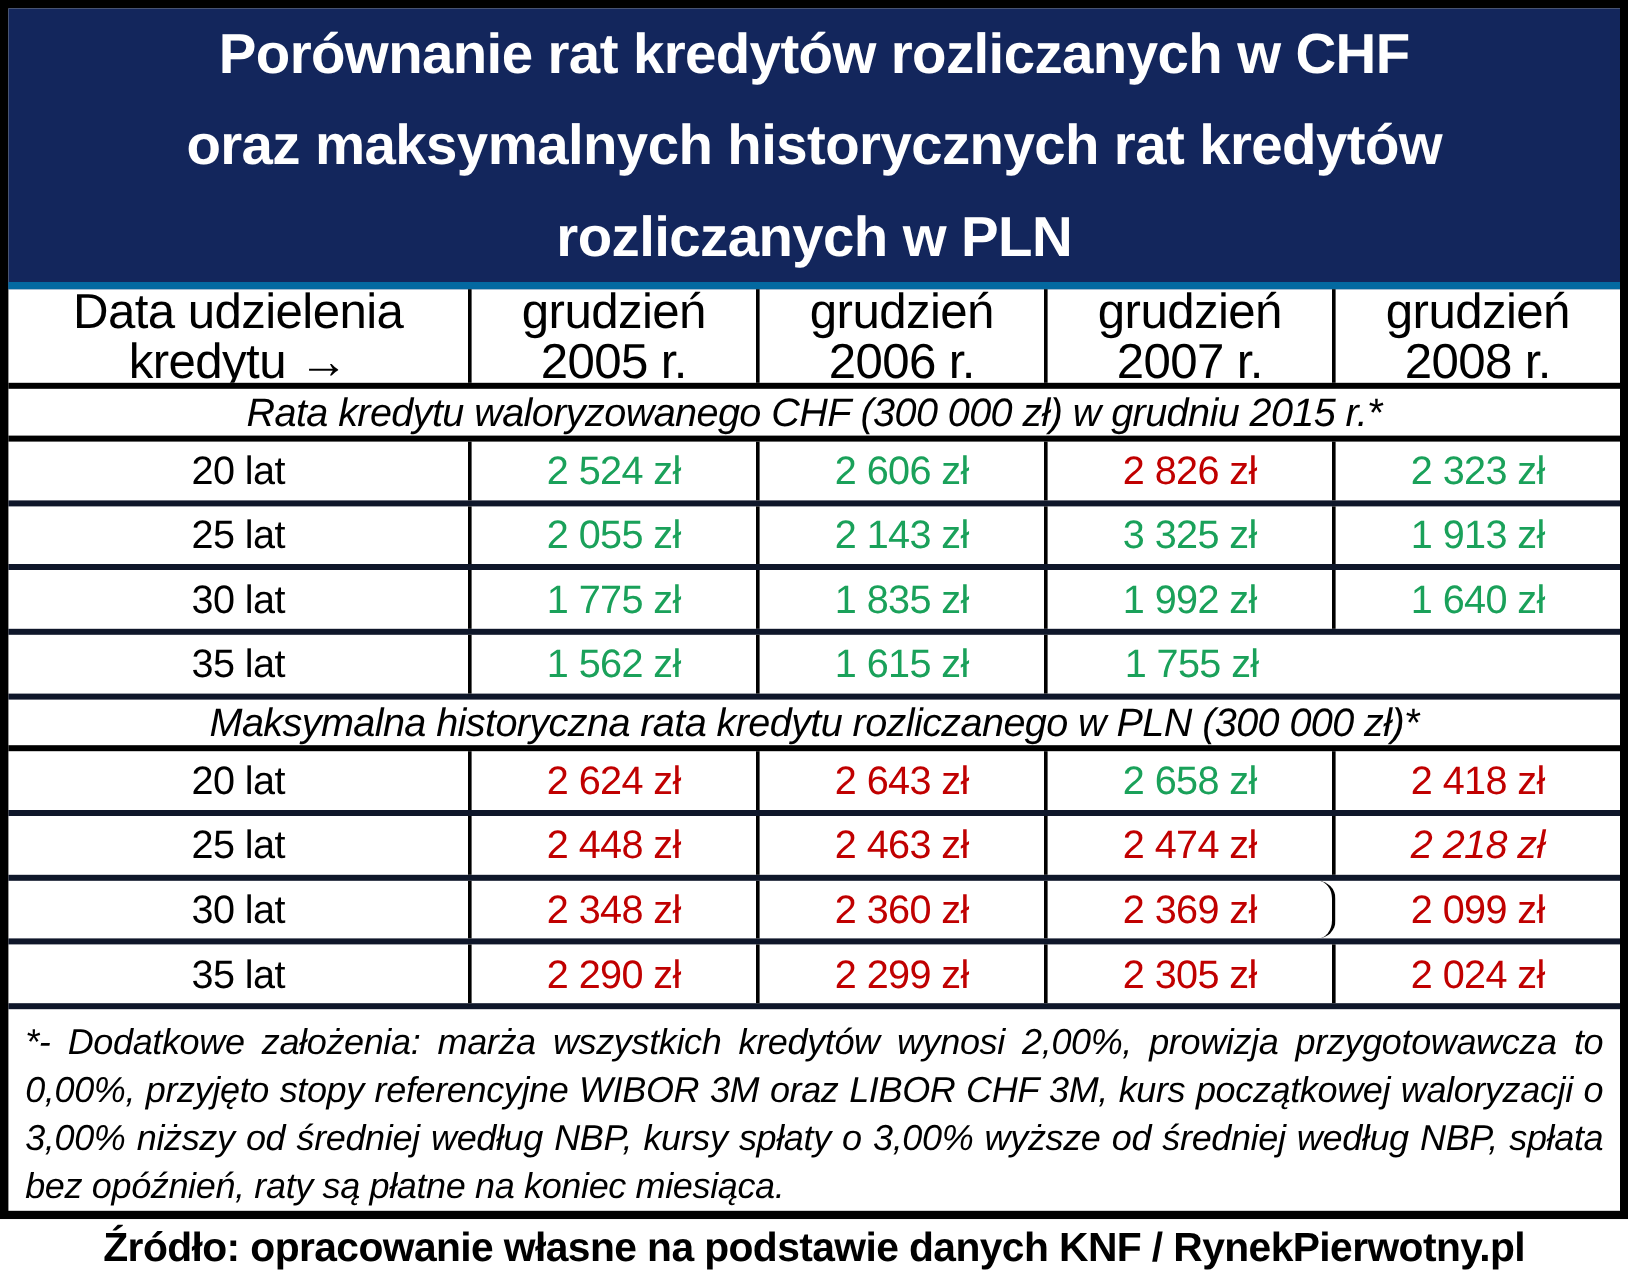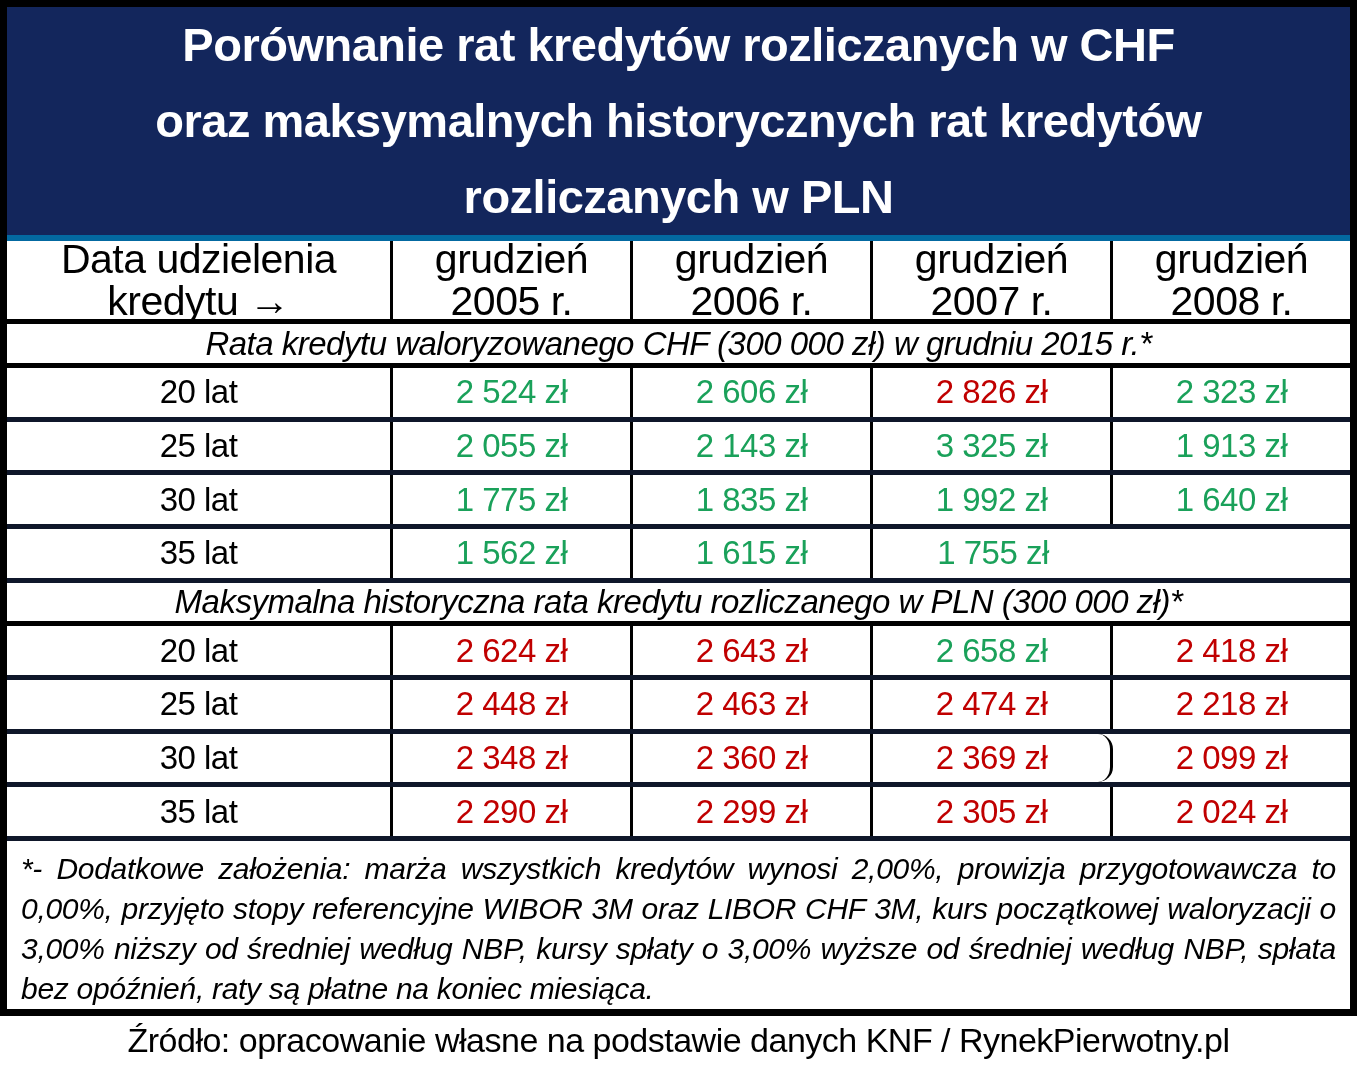--- a/index.html
+++ b/index.html
@@ -64,21 +64,21 @@
     font-size: 30px;
     letter-spacing: -0.3px;
     line-height: 40px;
     text-align: justify;
     color: #000000;
   }
 
   .source {
     height: 49px;
     display: flex; align-items: center; justify-content: center;
-    font-weight: normal;
+    font-weight: bold;
     font-size: 34px;
     letter-spacing: -0.5px;
     color: #000000;
     background: #ffffff;
   }
 </style>
 </head>
 <body>
 
 <div class="page">
@@ -154,21 +154,21 @@
       <div class="cell" style="color: rgb(192, 0, 0);">2 643 zł</div>
       <div class="cell" style="color: rgb(26, 161, 90);">2 658 zł</div>
       <div class="cell" style="color: rgb(192, 0, 0);">2 418 zł</div>
     </div>
 
     <div class="row data-row">
       <div class="cell">25 lat</div>
       <div class="cell" style="color: rgb(192, 0, 0);">2 448 zł</div>
       <div class="cell" style="color: rgb(192, 0, 0);">2 463 zł</div>
       <div class="cell" style="color: rgb(192, 0, 0);">2 474 zł</div>
-      <div class="cell" style="color: rgb(192, 0, 0);">2 218 zł</div>
+      <div class="cell" style="color: rgb(192, 0, 0); font-style: italic;">2 218 zł</div>
     </div>
 
     <div class="row data-row">
       <div class="cell">30 lat</div>
       <div class="cell" style="color: rgb(192, 0, 0);">2 348 zł</div>
       <div class="cell" style="color: rgb(192, 0, 0);">2 360 zł</div>
       <div class="cell" style="color: rgb(192, 0, 0); border-radius: 15px;">2 369 zł</div>
       <div class="cell" style="color: rgb(192, 0, 0);">2 099 zł</div>
     </div>
 

